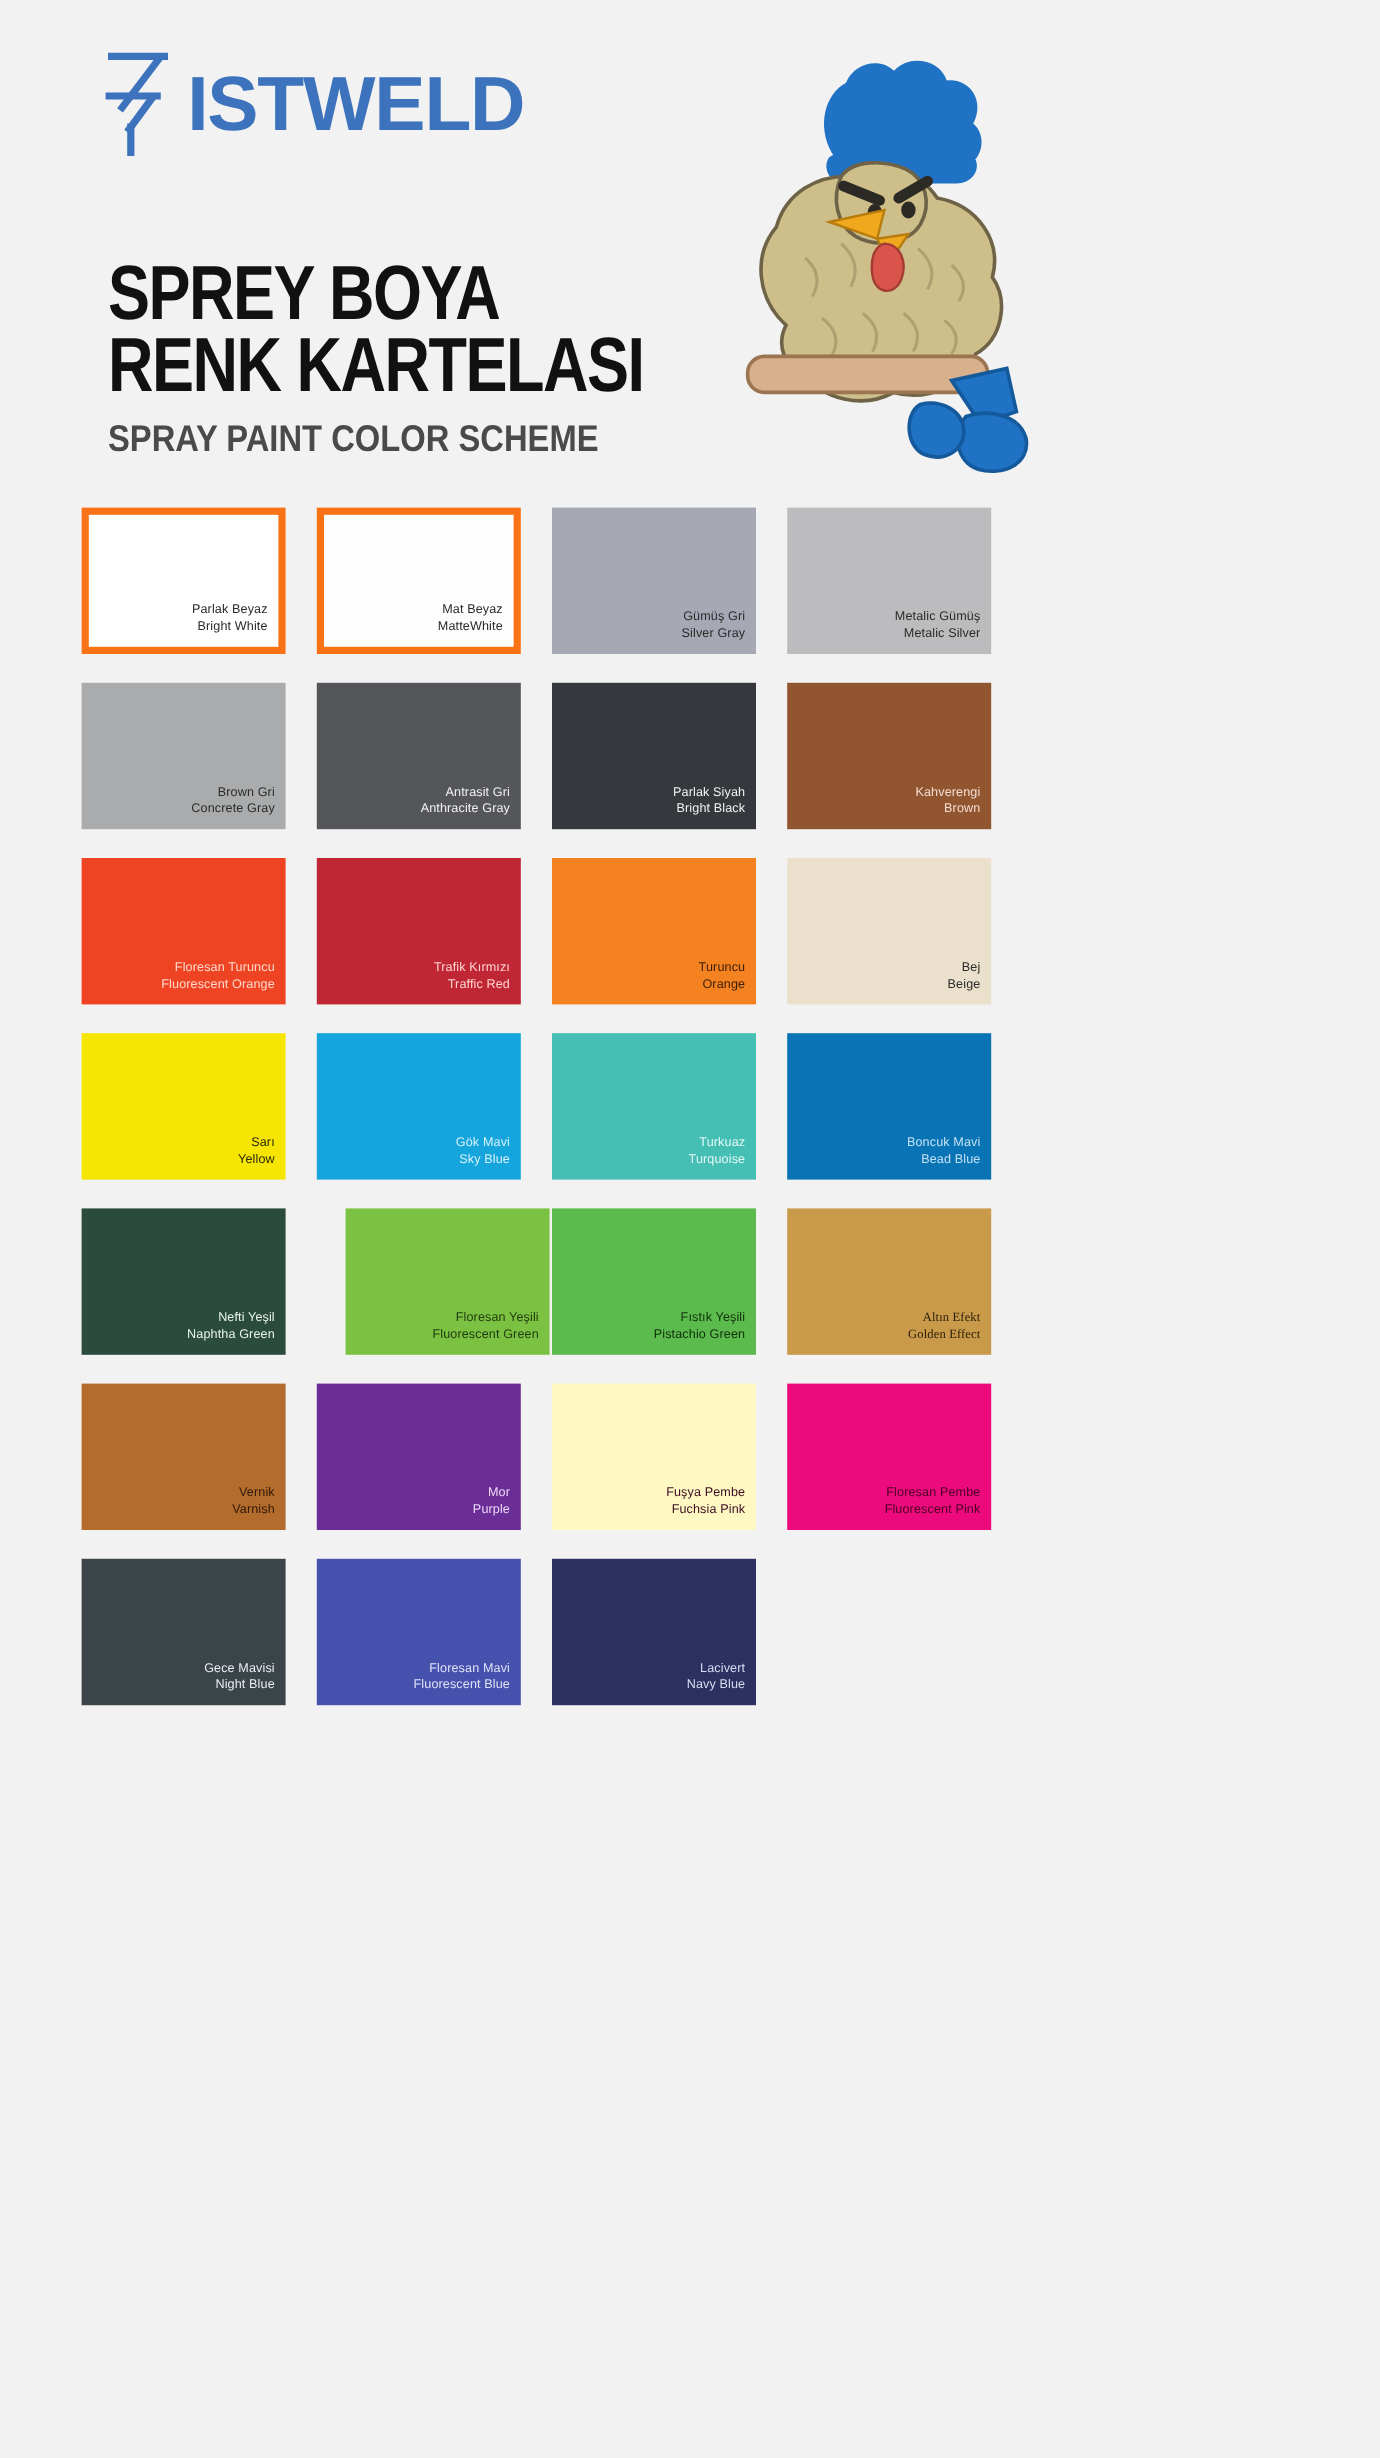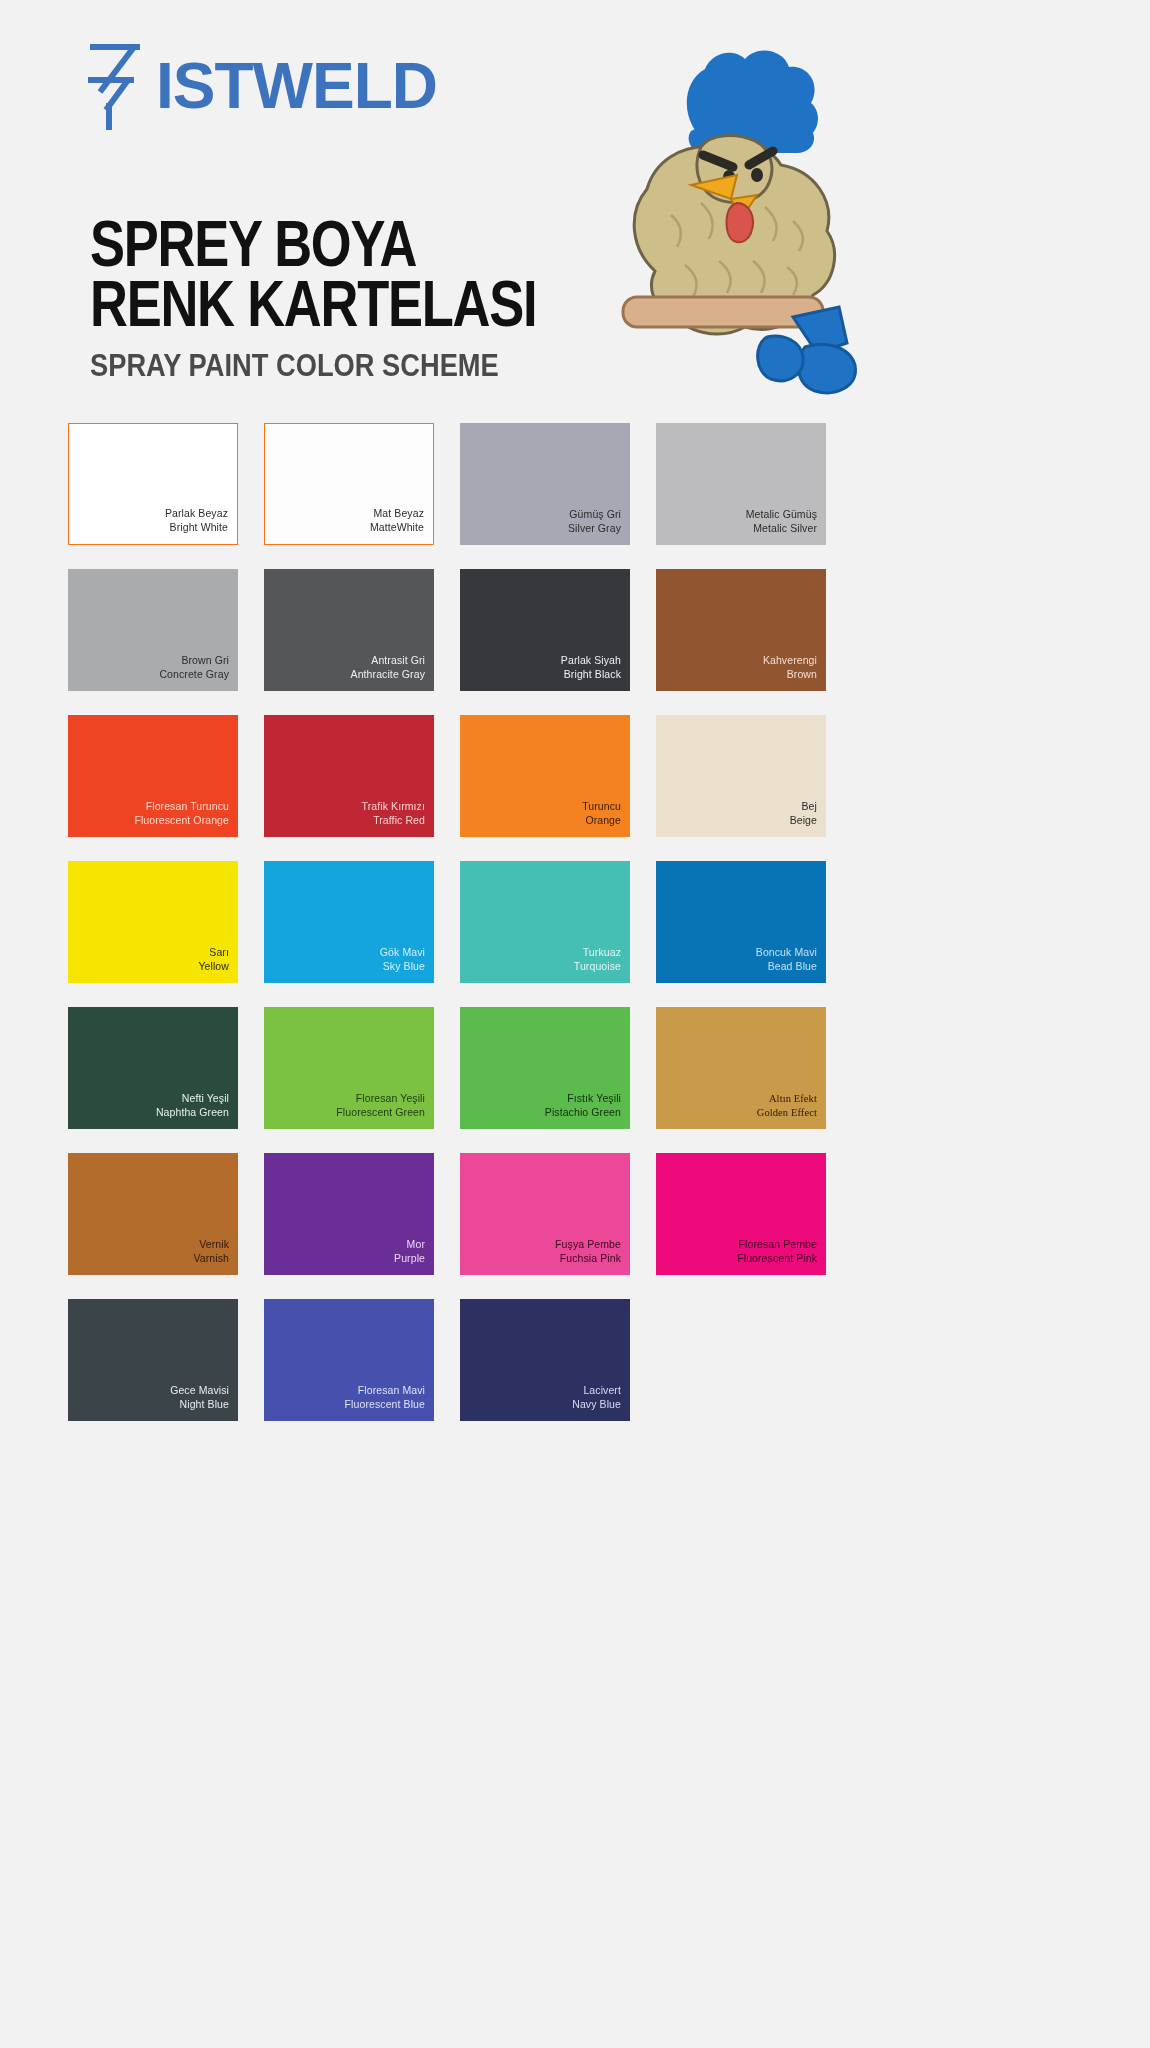--- a/index.html
+++ b/index.html
@@ -65,21 +65,21 @@
     justify-content:start;
   }
   .swatch {
     width:170px;
     height:122px;
     position:relative;
     display:flex;
     align-items:flex-end;
     justify-content:flex-end;
   }
-  .swatch.bordered { border:1px solid #f97316; }
+  .swatch.bordered { border:6px solid #f97316; }
   .swatch-label {
     font-family:"Liberation Sans", sans-serif;
     font-size:10.5px;
     line-height:1.28;
     text-align:right;
     padding:0 9px 10px 0;
     white-space:nowrap;
     letter-spacing:0.1px;
   }
   .swatch-label .tr { display:block; }
@@ -260,21 +260,21 @@
         <span class="tr">Boncuk Mavi</span>
         <span class="en">Bead Blue</span>
       </div>
     </div>
     <div class="swatch" style="background: rgb(43, 76, 60);">
       <div class="swatch-label" style="color: rgb(232, 242, 236);">
         <span class="tr">Nefti Yeşil</span>
         <span class="en">Naphtha Green</span>
       </div>
     </div>
-    <div class="swatch" style="background: rgb(124, 194, 66);">
+    <div class="swatch" style="background: rgb(124, 194, 66); margin-left: 24px;">
       <div class="swatch-label" style="color: rgb(31, 58, 16);">
         <span class="tr">Floresan Yeşili</span>
         <span class="en">Fluorescent Green</span>
       </div>
     </div>
     <div class="swatch" style="background: rgb(92, 187, 77);">
       <div class="swatch-label" style="color: rgb(17, 48, 12);">
         <span class="tr">Fıstık Yeşili</span>
         <span class="en">Pistachio Green</span>
       </div>
@@ -290,21 +290,21 @@
         <span class="tr">Vernik</span>
         <span class="en">Varnish</span>
       </div>
     </div>
     <div class="swatch" style="background: rgb(107, 45, 150);">
       <div class="swatch-label" style="color: rgb(236, 216, 247); margin-left: 36px;">
         <span class="tr">Mor</span>
         <span class="en">Purple</span>
       </div>
     </div>
-    <div class="swatch" style="background: #ec4899;">
+    <div class="swatch" style="background: #fef9c3;">
       <div class="swatch-label" style="color: rgb(61, 10, 32);">
         <span class="tr">Fuşya Pembe</span>
         <span class="en">Fuchsia Pink</span>
       </div>
     </div>
     <div class="swatch" style="background: rgb(236, 10, 124);">
       <div class="swatch-label" style="color: rgb(74, 2, 38);">
         <span class="tr">Floresan Pembe</span>
         <span class="en">Fluorescent Pink</span>
       </div>

